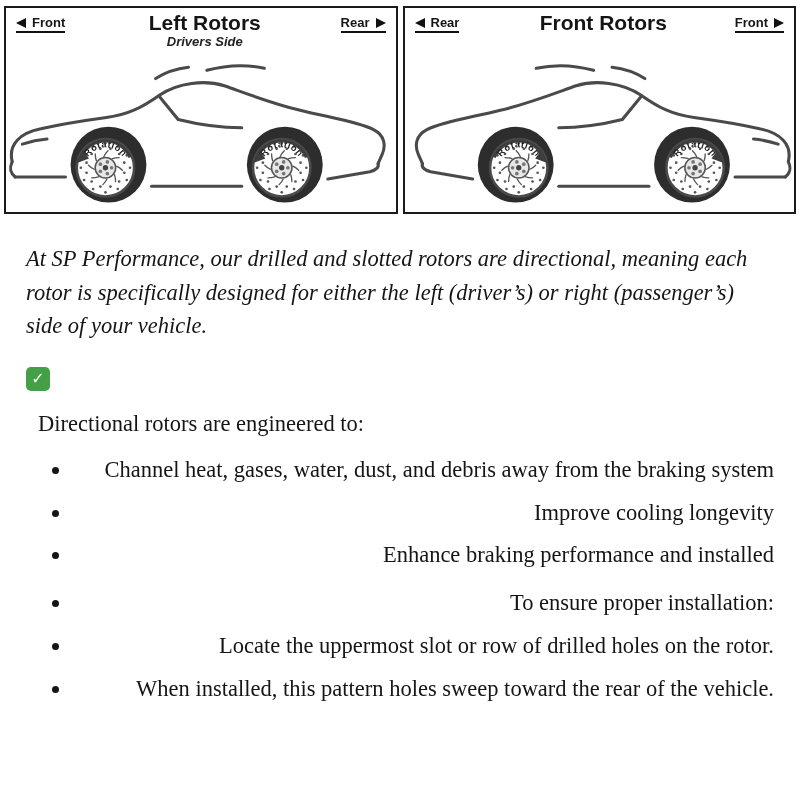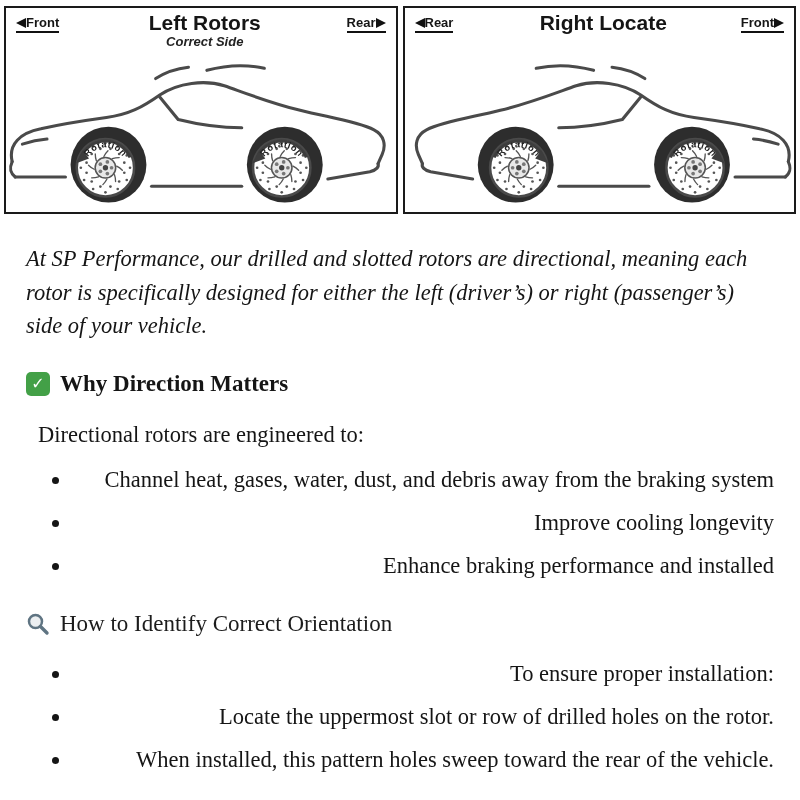--- a/index.html
+++ b/index.html
@@ -2,21 +2,21 @@
 <html><head>
 <meta charset="utf-8">
 <style>
   html,body{margin:0;padding:0;background:#fff;}
   body{width:800px;height:800px;font-family:"Liberation Serif",serif;color:#151515;overflow:hidden;}
 
   
   .diagram{display:flex;gap:5px;margin:6px 4px 10px 4px;}
   .panel{flex:1;border:2px solid #1a1a1a;background:#fff;position:relative;}
   .panel-header{position:relative;height:48px;}
-  .corner{position:absolute;top:7px;display:flex;align-items:center;gap:0;
+  .corner{position:absolute;top:7px;display:flex;align-items:center;gap:6px;
           font-family:"Liberation Sans",sans-serif;font-weight:bold;font-size:13px;
           border-bottom:2px solid #111;padding-bottom:1px;}
   .corner.left{left:10px;}
   .corner.right{right:10px;}
   .tri-left{width:0;height:0;border-top:5px solid transparent;border-bottom:5px solid transparent;border-right:10px solid #111;}
   .tri-right{width:0;height:0;border-top:5px solid transparent;border-bottom:5px solid transparent;border-left:10px solid #111;}
   .panel-title-wrap{position:absolute;left:8px;right:0;top:4px;text-align:center;}
   .panel-title{font-family:"Liberation Sans",sans-serif;font-weight:900;font-size:21px;line-height:1.05;}
   .panel-subtitle{font-family:"Liberation Sans",sans-serif;font-weight:bold;font-style:italic;font-size:13px;color:#222;}
   .car-svg{display:block;width:100%;height:auto;}
@@ -117,21 +117,21 @@
 <div class="diagram">
 
   <div class="panel">
     <div class="panel-header">
       <span class="corner left">
         <span class="tri-left"></span>
         <span>Front</span>
       </span>
       <span class="panel-title-wrap">
         <div class="panel-title">Left Rotors</div>
-        <div class="panel-subtitle">Correct Side</div>
+        <div class="panel-subtitle">Drivers Side</div>
       </span>
       <span class="corner right">
         <span>Rear</span>
         <span class="tri-right"></span>
       </span>
     </div>
     <svg class="car-svg" viewBox="0 0 380 152">
       <defs>
         <path id="tpL1" d="M 78 103 A 20 20 0 0 1 116 103"></path>
         <path id="tpL2" d="M 250 103 A 20 20 0 0 1 288 103"></path>
@@ -146,21 +146,21 @@
     </svg>
   </div>
 
   <div class="panel">
     <div class="panel-header">
       <span class="corner left">
         <span class="tri-left"></span>
         <span>Rear</span>
       </span>
       <span class="panel-title-wrap">
-        <div class="panel-title">Right Locate</div>
+        <div class="panel-title">Front Rotors</div>
       </span>
       <span class="corner right">
         <span>Front</span>
         <span class="tri-right"></span>
       </span>
     </div>
     <svg class="car-svg" viewBox="0 0 380 152">
       <defs>
         <path id="tpR1" d="M 92 103 A 20 20 0 0 1 130 103"></path>
         <path id="tpR2" d="M 264 103 A 20 20 0 0 1 302 103"></path>
@@ -177,38 +177,30 @@
     </svg>
   </div>
 </div>
 
 <div class="article">
 
   <p class="intro">At SP Performance, our drilled and slotted rotors are directional, meaning each rotor is specifically designed for either the left (driver’s) or right (passenger’s) side of your vehicle.</p>
 
   <div class="section-heading">
     <span class="check-icon">✓</span>
-    <span class="txt-bold">Why Direction Matters</span>
   </div>
 
   <p class="lead">Directional rotors are engineered to:</p>
 
   <ul class="bullets">
     <li>Channel heat, gases, water, dust, and debris away from the braking system</li>
     <li>Improve cooling longevity</li>
     <li>Enhance braking performance and installed</li>
   </ul>
 
-  <div class="section-heading">
-    <svg width="24" height="24" viewBox="0 0 24 24">
-      <circle cx="9.5" cy="9.5" r="6.5" fill="#eceff1" stroke="#5f7482" stroke-width="2.5"></circle>
-      <line x1="14.5" y1="14.5" x2="21" y2="21" stroke="#5f7482" stroke-width="3.4" stroke-linecap="round"></line>
-    </svg>
-    <span class="txt-normal">How to Identify Correct Orientation</span>
-  </div>
 
   <ul class="bullets">
     <li>To ensure proper installation:</li>
     <li>Locate the uppermost slot or row of drilled holes on the rotor.</li>
     <li>When installed, this pattern holes sweep toward the rear of the vehicle.</li>
   </ul>
 
 </div>
 
 </body></html>

